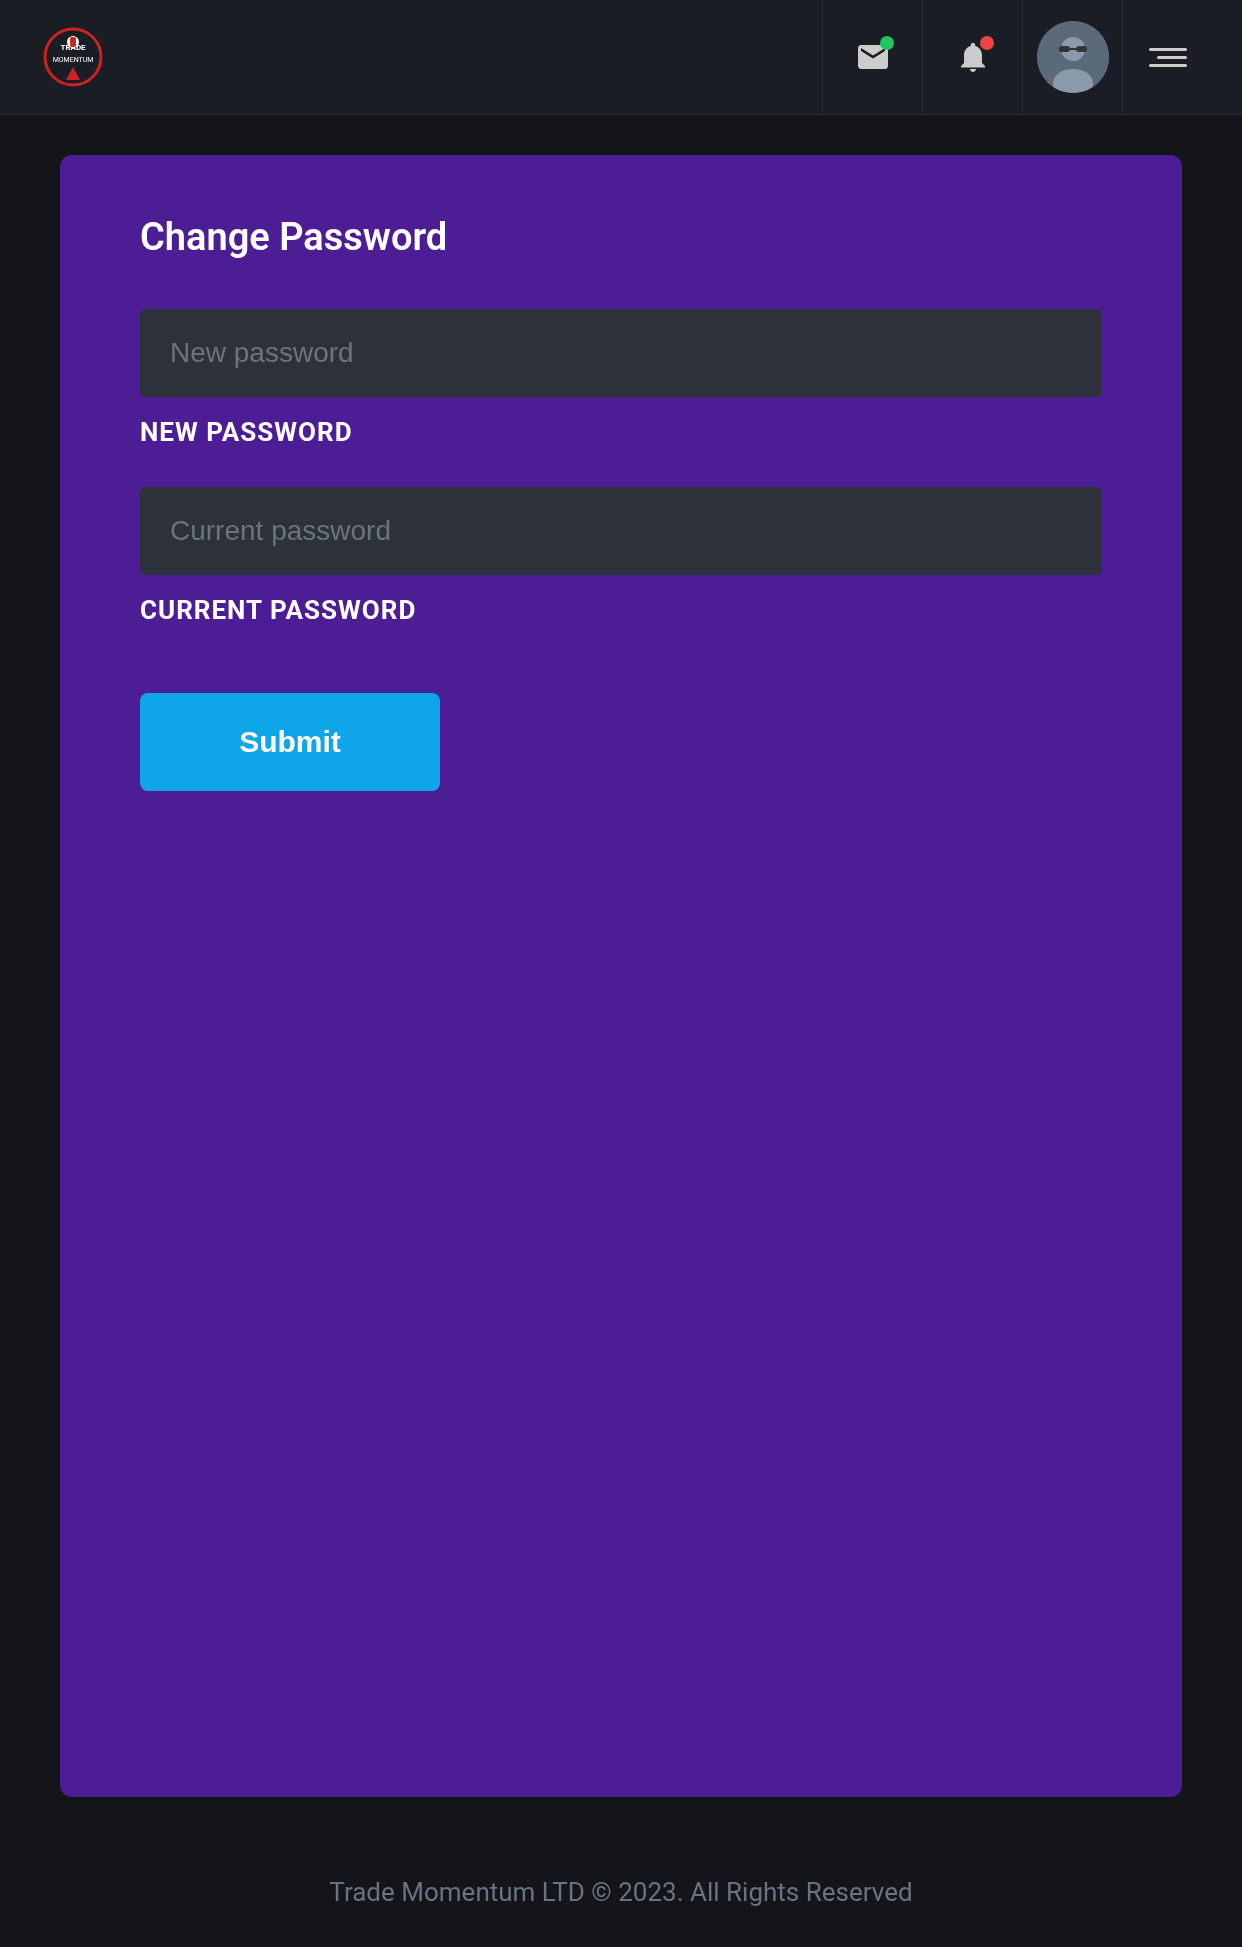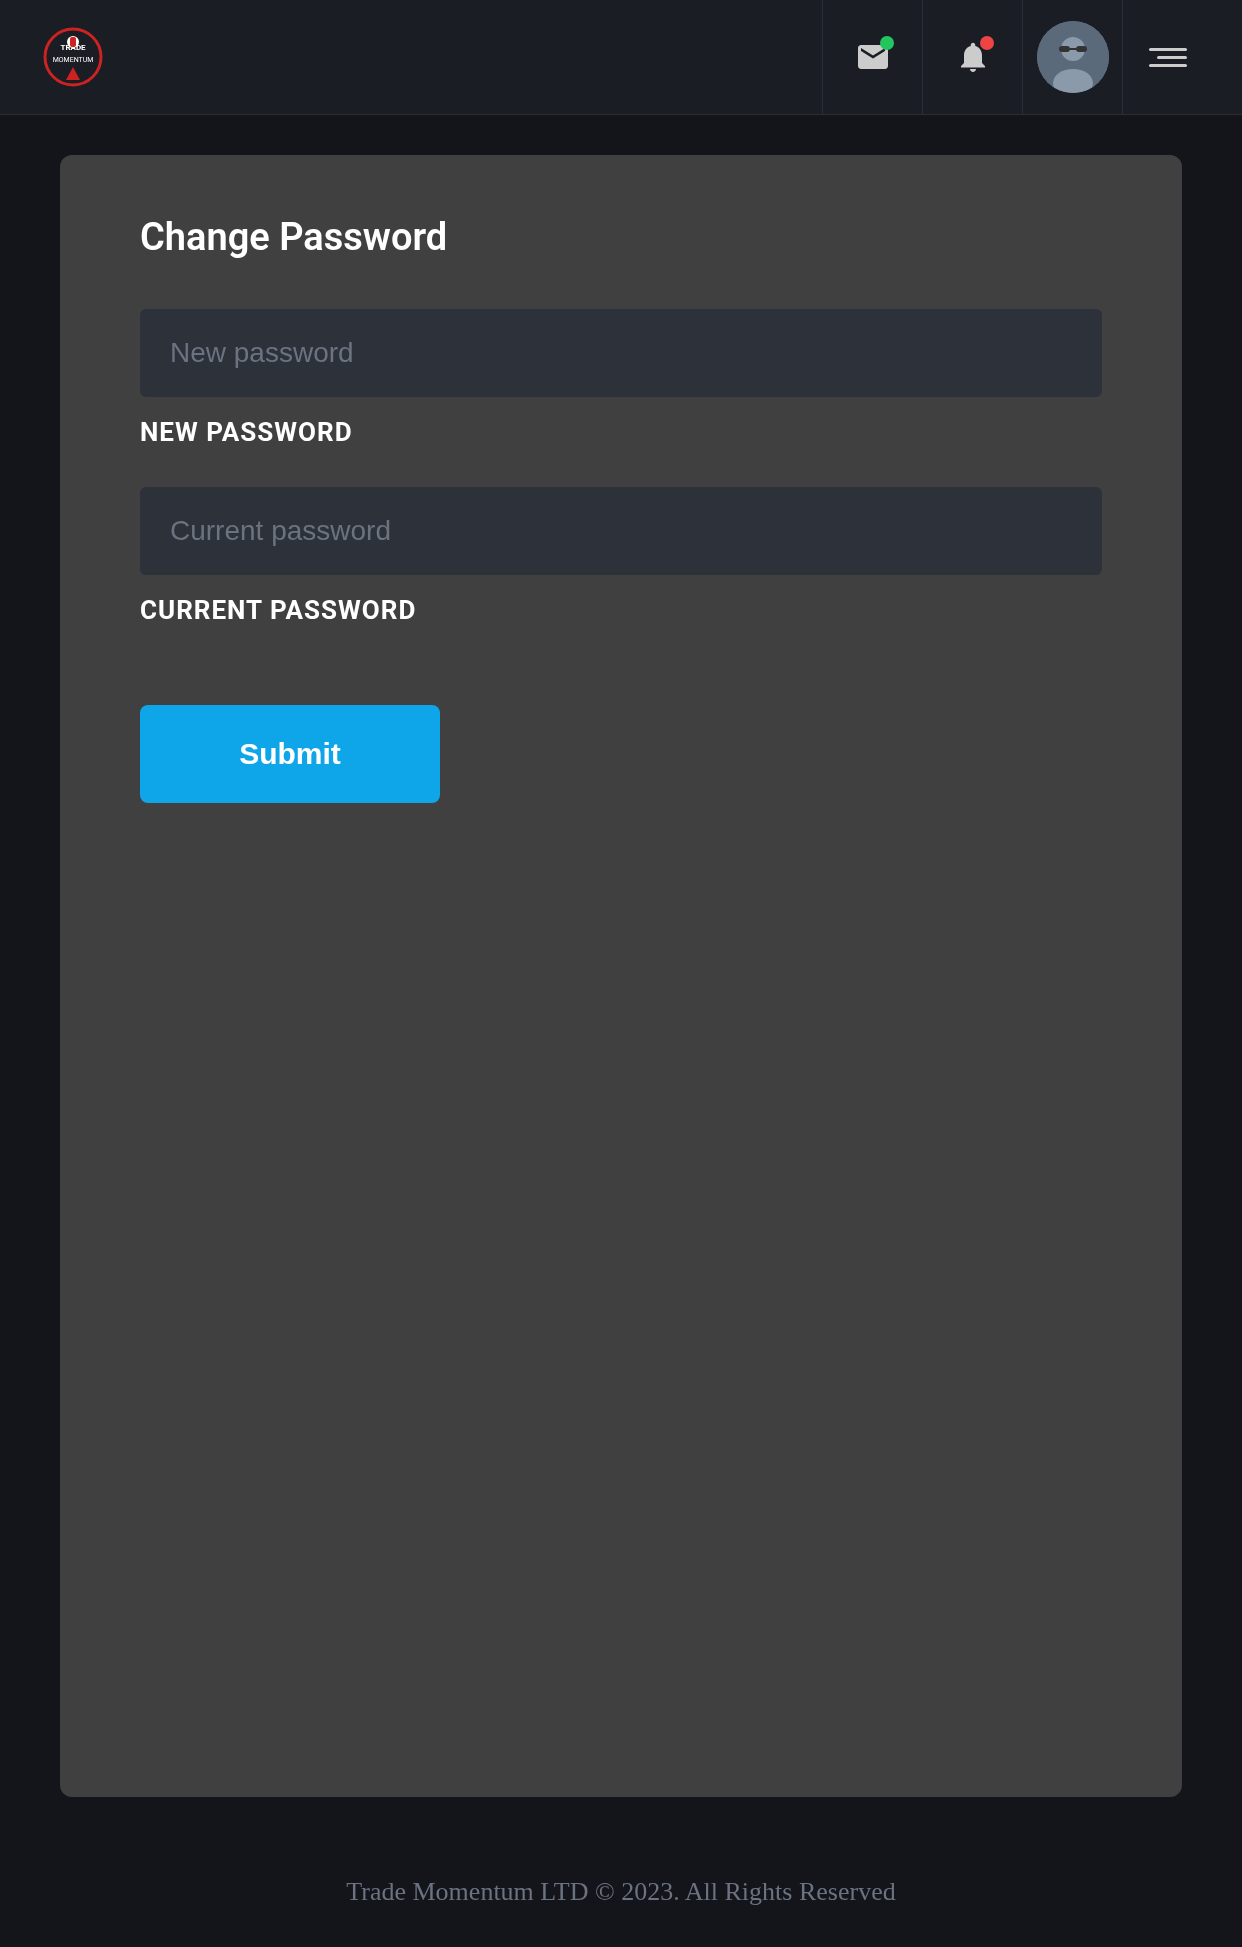--- a/index.html
+++ b/index.html
@@ -161,21 +161,21 @@
 
     
     .main-content {
       flex: 1;
       padding: 40px 60px;
       display: flex;
       flex-direction: column;
     }
 
     .card {
-      background-color: #404040;
+      background-color: #4c1d95;
       border-radius: 12px;
       padding: 60px 80px 80px 80px;
       flex: 1;
       margin-bottom: 0;
     }
 
     .form-title {
       color: #ffffff;
       font-size: 38px;
       font-weight: 600;
@@ -243,31 +243,30 @@
 
     .submit-btn {
       background-color: #0ea5e9;
       color: white;
       border: none;
       border-radius: 8px;
       padding: 32px 80px;
       font-size: 30px;
       font-weight: 600;
       cursor: pointer;
-      margin-top: 40px;
+      margin-top: 28px;
       min-width: 300px;
     }
 
     
     .footer {
       padding: 40px 0;
       text-align: center;
       color: #6b7280;
       font-size: 26px;
-      font-family: Liberation Serif, serif;
     }
   </style>
 </head>
 <body>
 
 <header class="header">
   <div class="header-logo">
     <div class="logo-img">
       <svg class="logo-svg" viewBox="0 0 70 70" xmlns="http://www.w3.org/2000/svg">
         <rect width="70" height="70" rx="6" fill="#1a1d24"></rect>

